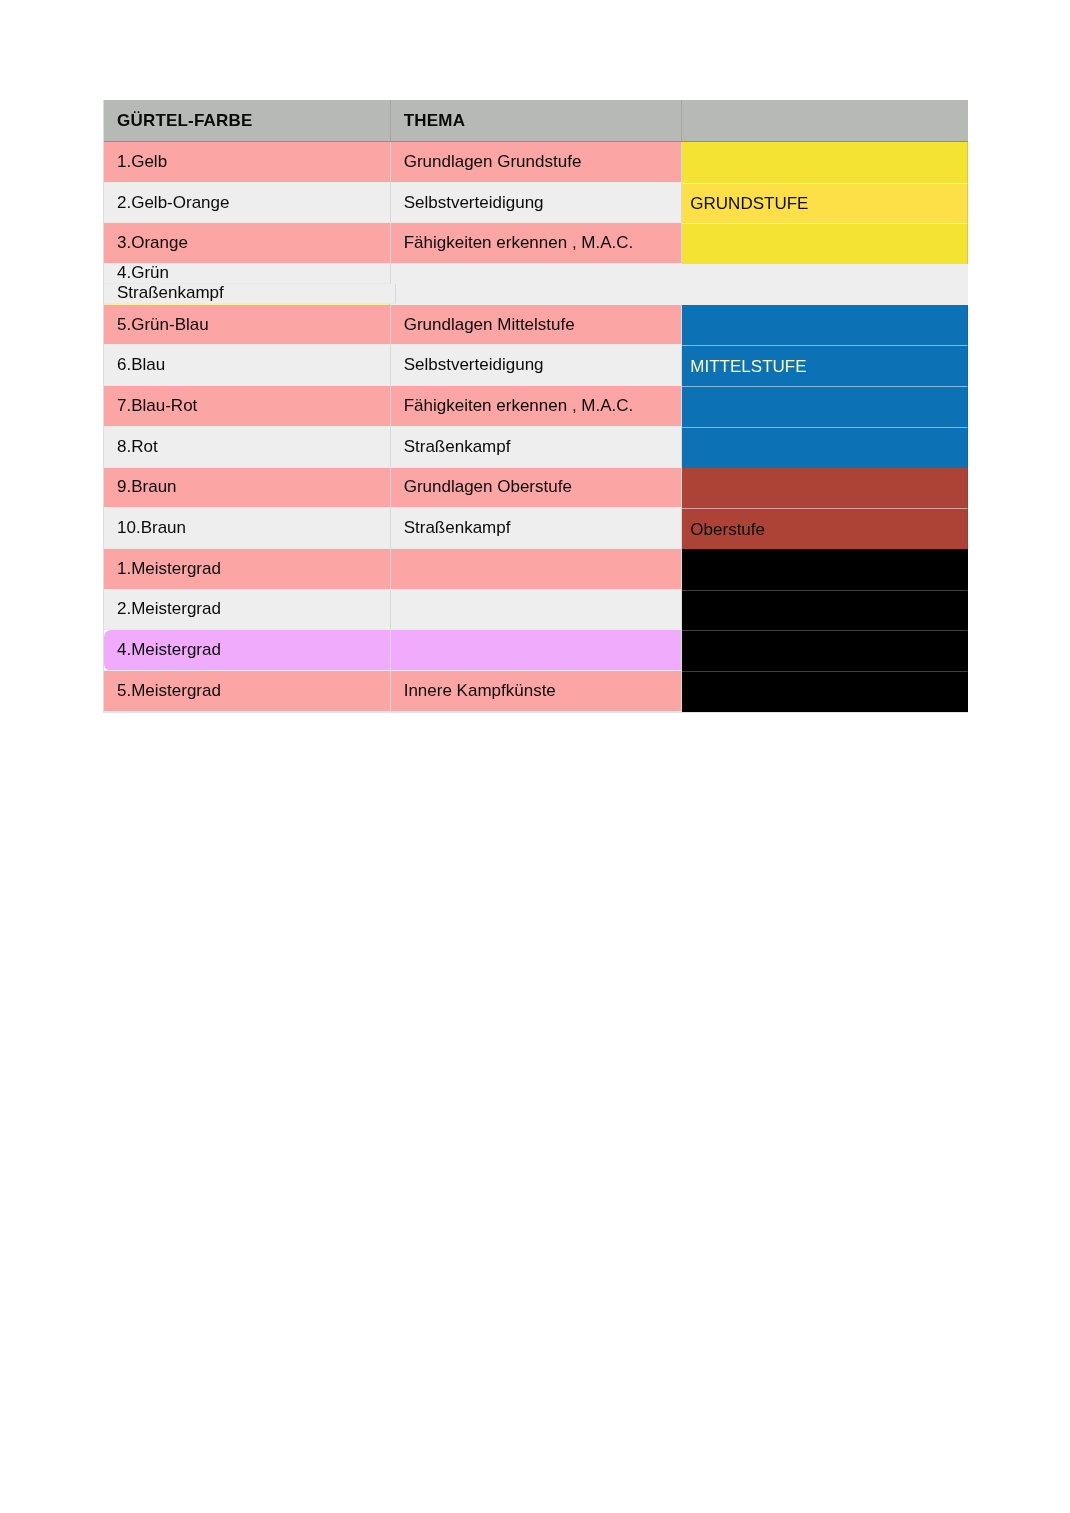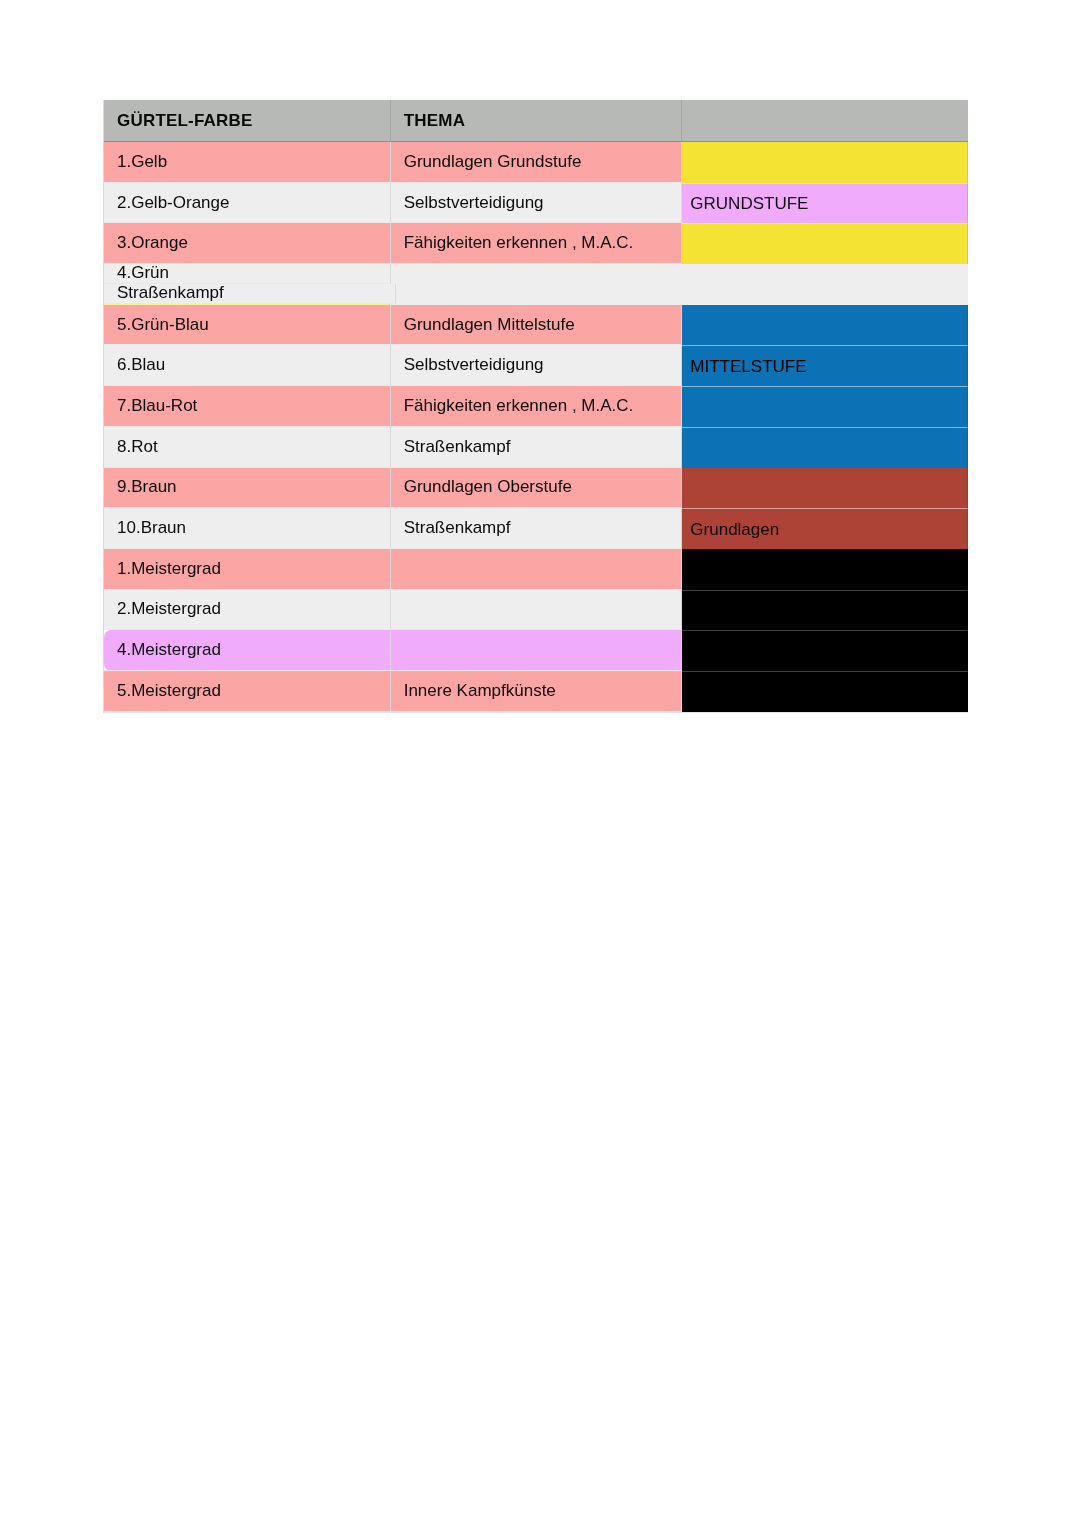--- a/index.html
+++ b/index.html
@@ -84,21 +84,21 @@
       <div class="td col-belt">1.Gelb</div>
       <div class="td col-thema">Grundlagen Grundstufe</div>
       <div class="td col-band" style="background-color: rgb(245, 227, 52);">
         <span class="stage-label" style="color: rgb(11, 11, 11);"></span>
       </div>
     </div>
 
     <div class="tr" style="background-color: rgb(238, 238, 238);">
       <div class="td col-belt">2.Gelb-Orange</div>
       <div class="td col-thema">Selbstverteidigung</div>
-      <div class="td col-band sep-light" style="background-color: #f0abfc; text-align: right;">
+      <div class="td col-band sep-light" style="background-color: #fde047; text-align: right;">
         <span class="stage-label" style="color: rgb(11, 11, 11);">GRUNDSTUFE</span>
       </div>
     </div>
 
     <div class="tr">
       <div class="td col-belt">3.Orange</div>
       <div class="td col-thema">Fähigkeiten erkennen , M.A.C.</div>
       <div class="td col-band sep-light" style="background-color: rgb(245, 227, 52);">
         <span class="stage-label" style="color: rgb(11, 11, 11);"></span>
       </div>
@@ -117,21 +117,21 @@
       <div class="td col-thema">Grundlagen Mittelstufe</div>
       <div class="td col-band" style="background-color: rgb(13, 114, 181);">
         <span class="stage-label" style="color: rgb(13, 35, 64);"></span>
       </div>
     </div>
 
     <div class="tr" style="background-color: rgb(238, 238, 238);">
       <div class="td col-belt">6.Blau</div>
       <div class="td col-thema">Selbstverteidigung</div>
       <div class="td col-band sep-light" style="background-color: rgb(13, 114, 181);">
-        <span class="stage-label" style="color: #000000;">MITTELSTUFE</span>
+        <span class="stage-label" style="color: #fef9c3;">MITTELSTUFE</span>
       </div>
     </div>
 
     <div class="tr">
       <div class="td col-belt">7.Blau-Rot</div>
       <div class="td col-thema">Fähigkeiten erkennen , M.A.C.</div>
       <div class="td col-band sep-light" style="background-color: rgb(13, 114, 181);">
         <span class="stage-label" style="color: rgb(13, 35, 64);"></span>
       </div>
     </div>
@@ -149,21 +149,21 @@
       <div class="td col-thema">Grundlagen Oberstufe</div>
       <div class="td col-band" style="background-color: rgb(173, 67, 54);">
         <span class="stage-label" style="color: rgb(11, 11, 11);"></span>
       </div>
     </div>
 
     <div class="tr" style="background-color: rgb(238, 238, 238);">
       <div class="td col-belt">10.Braun</div>
       <div class="td col-thema">Straßenkampf</div>
       <div class="td col-band sep-light" style="background-color: rgb(173, 67, 54);">
-        <span class="stage-label" style="color: rgb(11, 11, 11);">Grundlagen</span>
+        <span class="stage-label" style="color: rgb(11, 11, 11);">Oberstufe</span>
       </div>
     </div>
 
     <div class="tr">
       <div class="td col-belt">1.Meistergrad</div>
       <div class="td col-thema"></div>
       <div class="td col-band" style="background-color: rgb(0, 0, 0);">
         <span class="stage-label" style="color: rgb(255, 255, 255);"></span>
       </div>
     </div>

